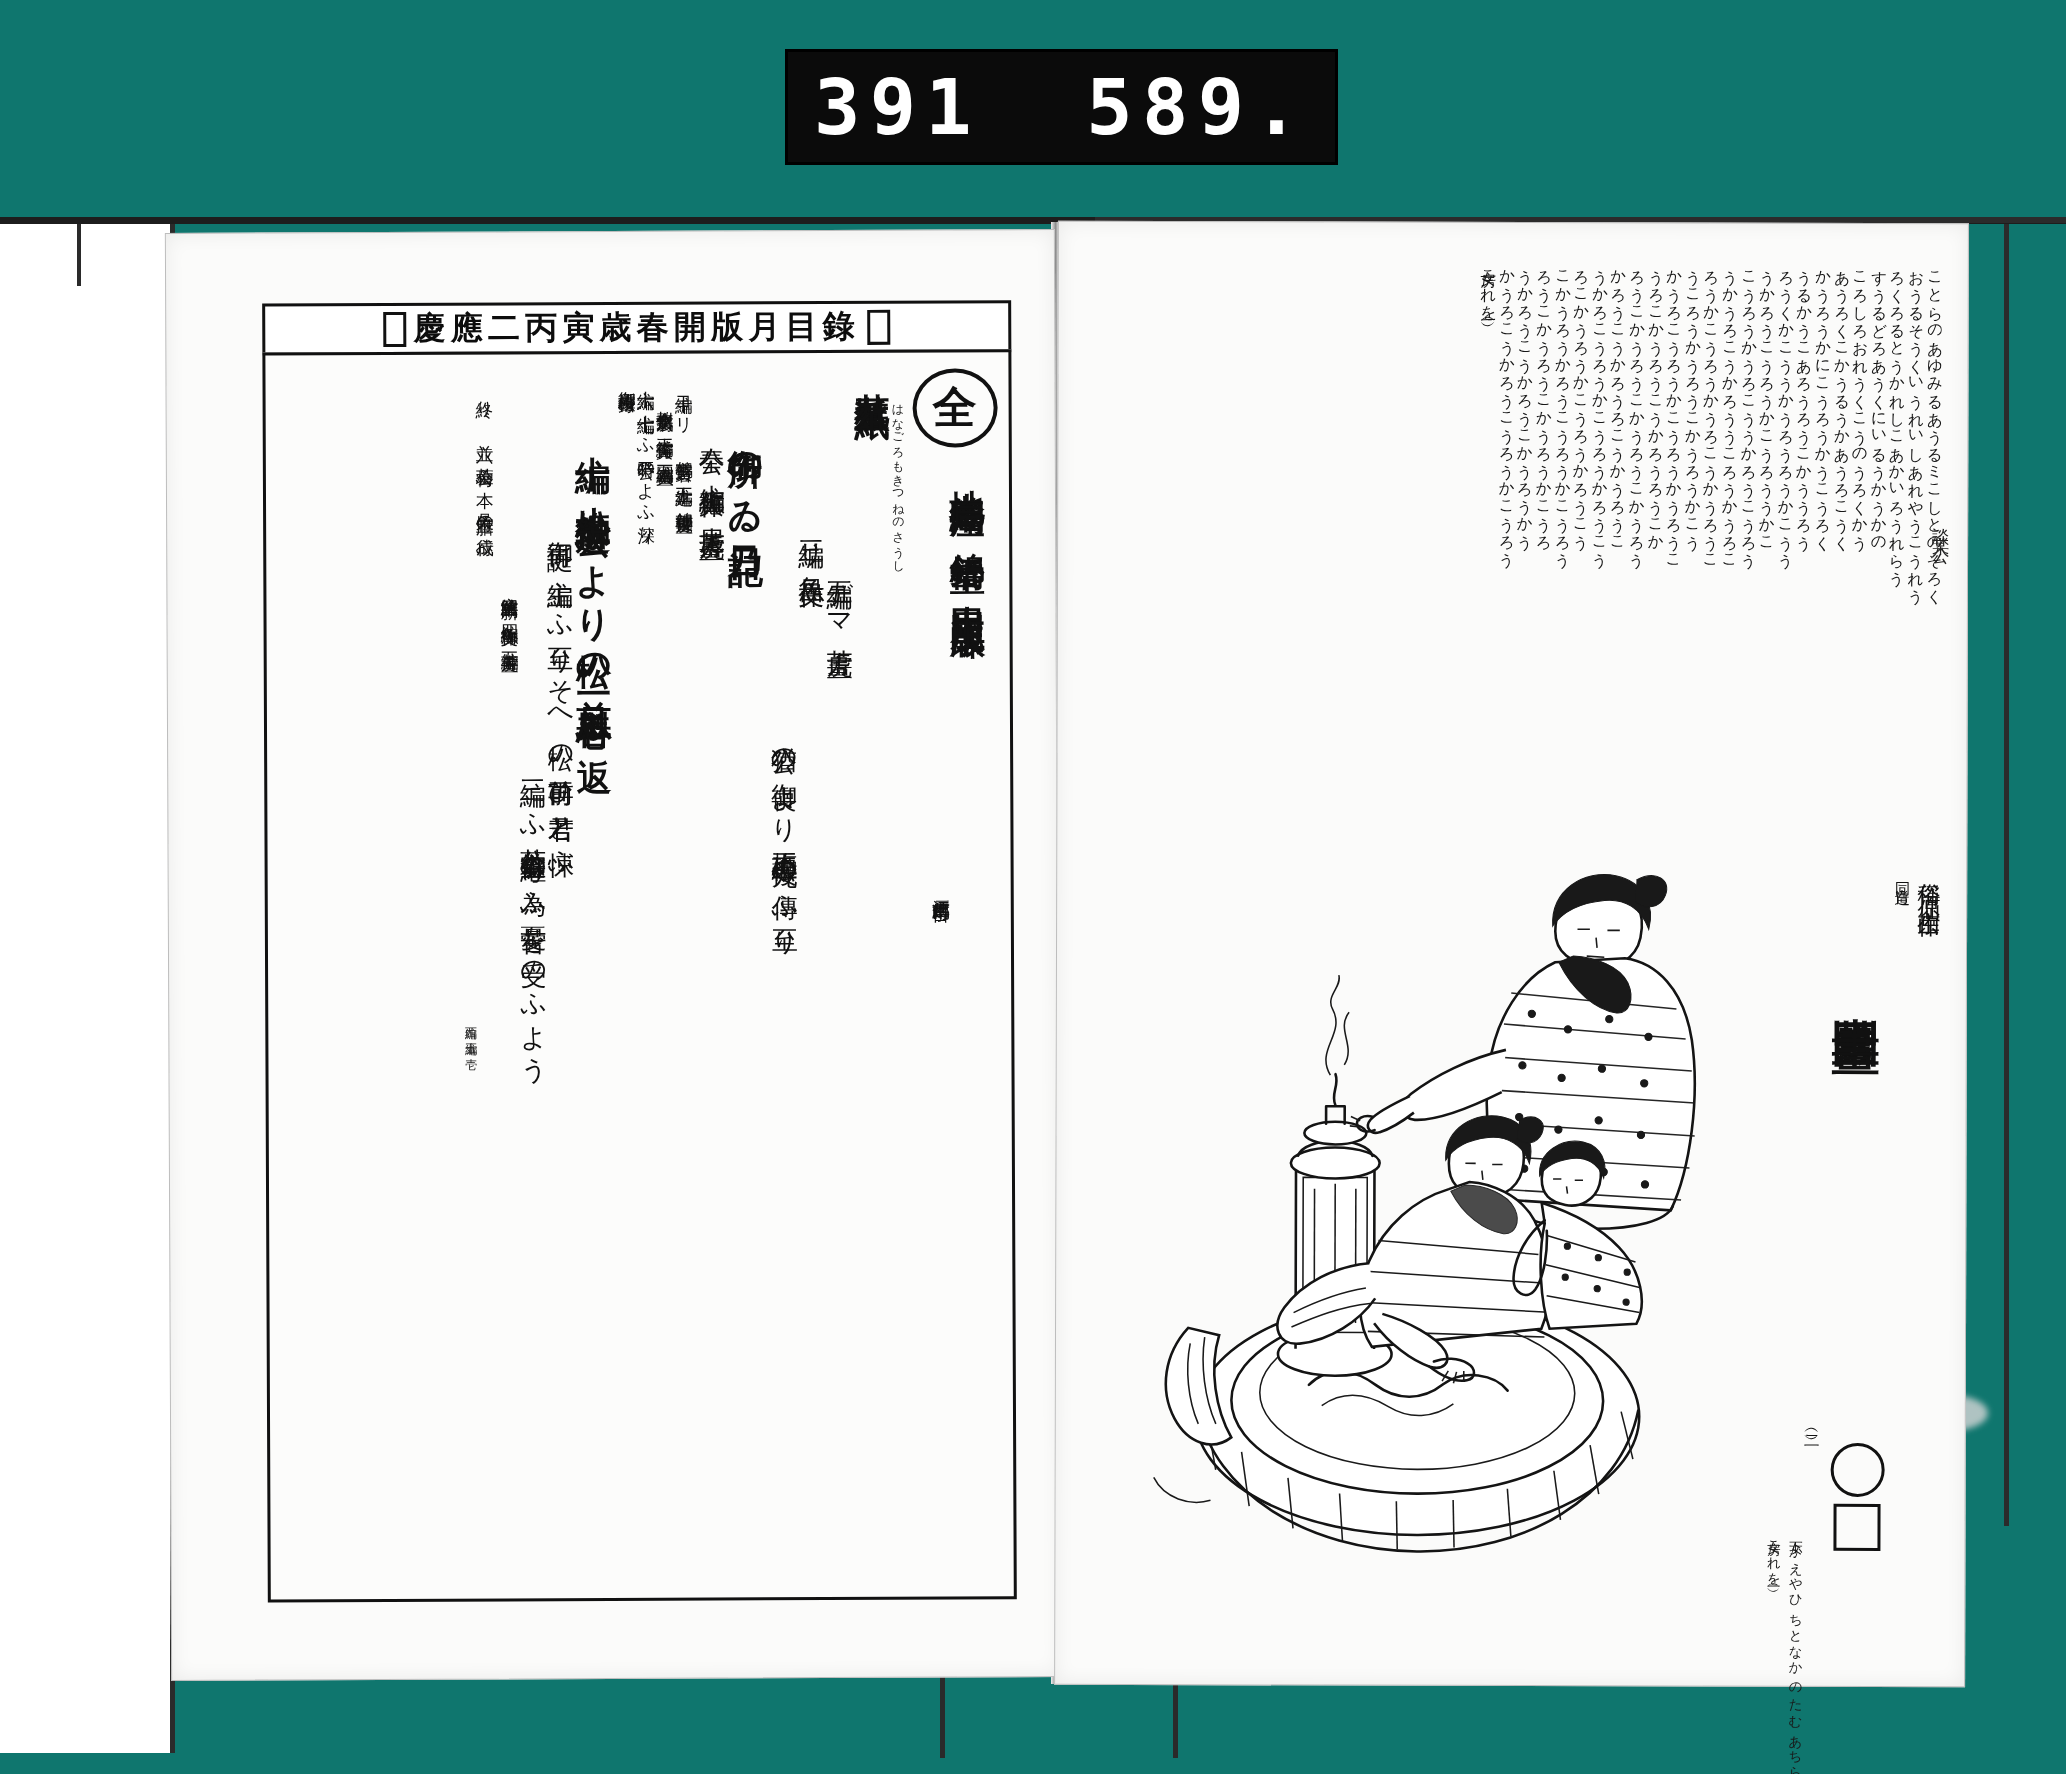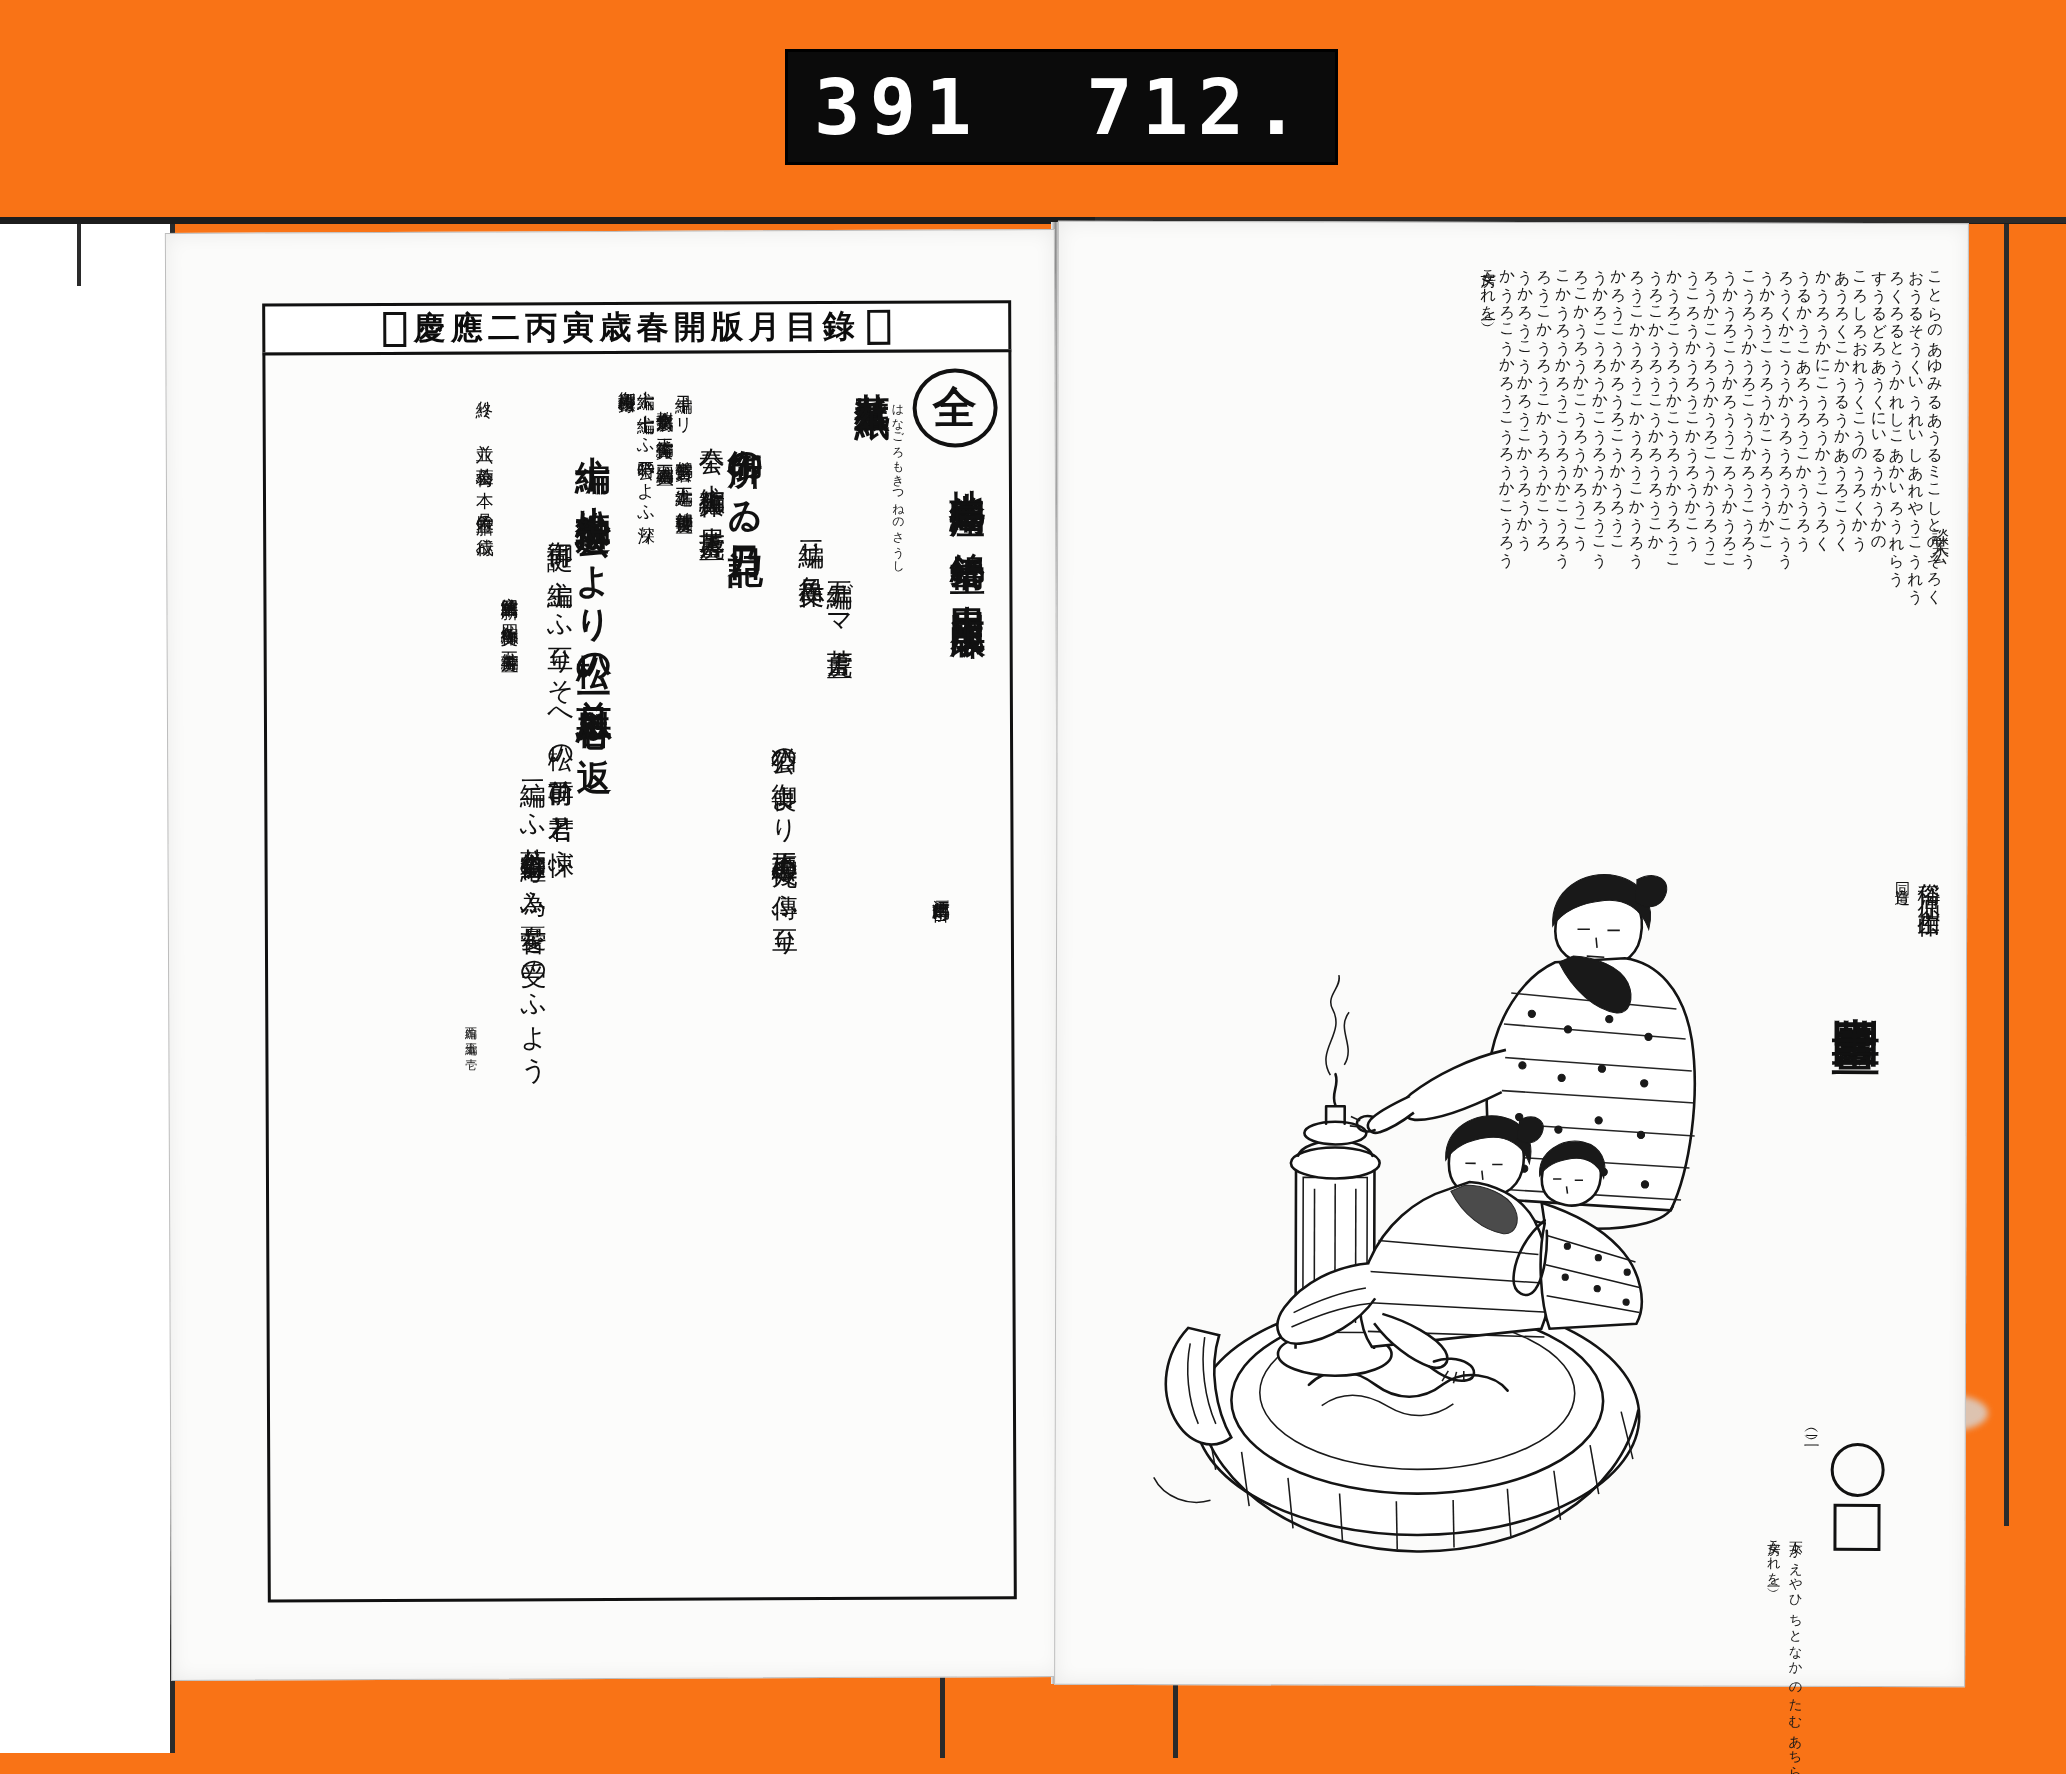--- a/index.html
+++ b/index.html
@@ -7,21 +7,21 @@
     padding: 0;
     background: #ffffff;
   }
   body {
     font-family: "DejaVu Sans", sans-serif;
   }
   #page {
     position: relative;
     width: 2066px;
     height: 1774px;
-    background: #f97316;
+    background: #0f766e;
     overflow: hidden;
   }
   
   #counter-plate {
     position: absolute;
     left: 785px;
     top: 49px;
     width: 553px;
     height: 116px;
     background: #0b0b0b;
@@ -323,21 +323,21 @@
     letter-spacing: 2.1px;
   }
 </style>
 </head>
 <body>
 
 <div id="page">
 
   <div id="counter-plate">
     <span class="seven-seg">391</span>
-    <span class="seven-seg">712.</span>
+    <span class="seven-seg">589.</span>
   </div>
 
   <div id="film-top-edge"></div>
   <div id="film-left-strip"></div>
 
   <div class="gutter-line" style="left:77px; top:224px; width:4.1px; height:62px;"></div>
   <div class="gutter-line" style="left:940px; top:1668px; width:5.2px; height:90px;"></div>
   <div class="gutter-line" style="left:1173px; top:1668px; width:5.2px; height:90px;"></div>
   <div class="edge-mark" style="left:170px;top:224px;width:5.2px;height:1529px;"></div>
   <div class="edge-mark" style="left:2004px;top:224px;width:4.6px;height:1302px;"></div>

